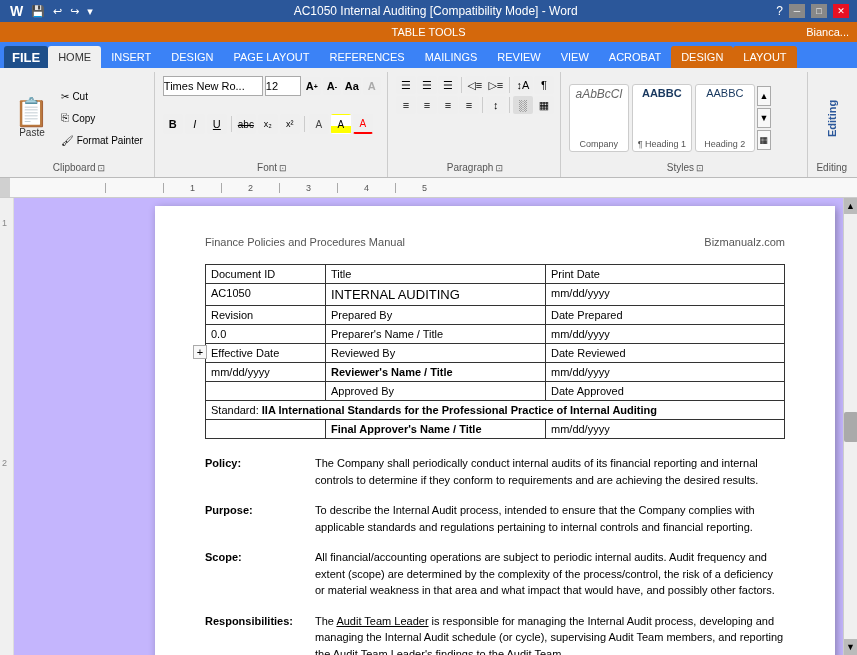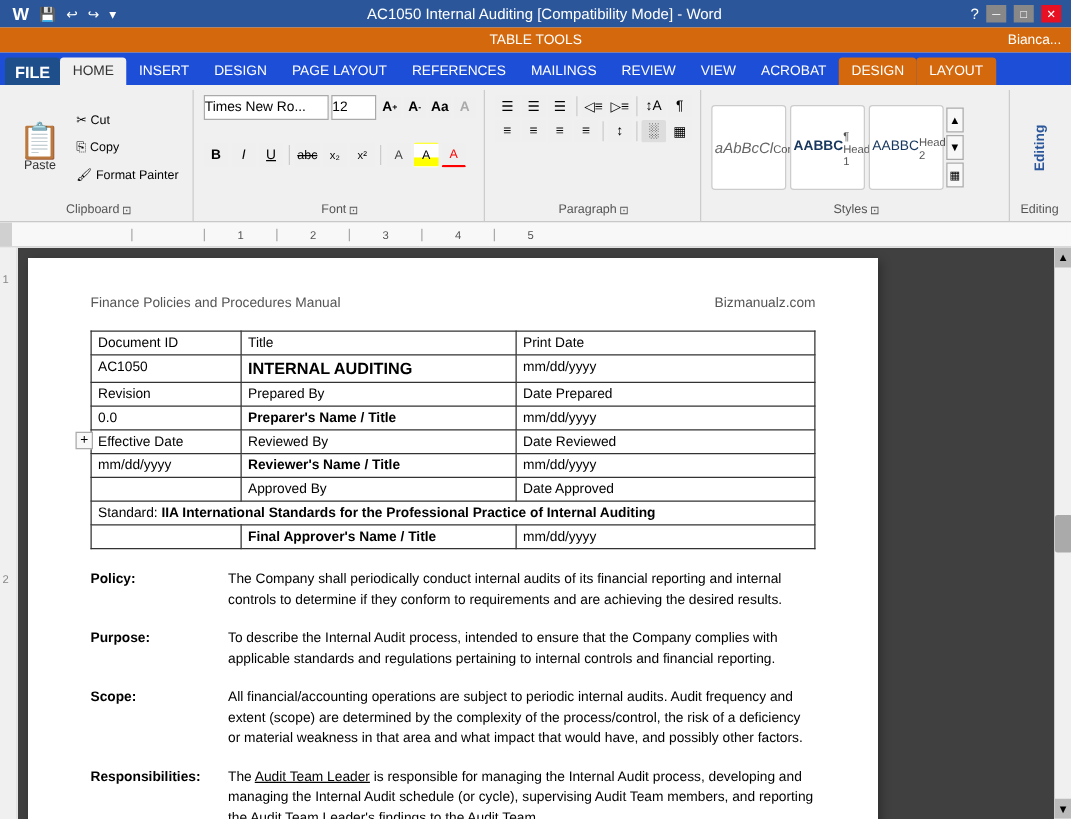--- a/index.html
+++ b/index.html
@@ -29,21 +29,21 @@
       height: 20px;
       display: flex;
       align-items: center;
       justify-content: flex-end;
       padding: 0 8px;
       font-size: 11px;
     }
 
     
     #ribbon-tabs {
-      background: #1d4ed8;
+      background: #3b82f6;
       height: 26px;
       display: flex;
       align-items: flex-end;
       padding: 0 4px;
     }
     .ribbon-tab {
       padding: 4px 10px;
       font-size: 11px;
       color: white;
       cursor: pointer;
@@ -198,23 +198,23 @@
     }
 
     
     .styles-area {
       display: flex;
       align-items: center;
       gap: 3px;
     }
     .style-item {
       display: flex;
-      flex-direction: row;
-      align-items: center;
-      justify-content: flex-start;
+      flex-direction: column;
+      align-items: center;
+      justify-content: space-between;
       width: 60px;
       height: 68px;
       border: 1px solid #ccc;
       border-radius: 3px;
       cursor: pointer;
       padding: 2px;
       background: white;
     }
     .style-preview { font-size: 13px; line-height: 1.2; }
     .style-label { font-size: 9px; color: #555; margin-top: 2px; }
@@ -268,25 +268,25 @@
     .page-marker {
       position: absolute;
       left: 2px;
       font-size: 9px;
       color: #888;
     }
 
     
     #doc-area {
       flex: 1;
-      background: #404040;
+      background: #c4b5fd;
       overflow: auto;
       padding: 8px;
       display: flex;
-      justify-content: flex-start;
+      justify-content: flex-end;
     }
 
     #document-page {
       background: white;
       width: 680px;
       min-height: 480px;
       padding: 30px 50px;
       position: relative;
       box-shadow: 2px 2px 8px rgba(0,0,0,0.3);
     }
@@ -574,31 +574,31 @@
         <div class="table-add-btn">+</div>
         <table class="doc-table">
           <tbody>
               <tr>
             <td style="width:120px;">Document ID</td>
             <td style="width:220px;">Title</td>
             <td>Print Date</td>
           </tr>
           <tr>
             <td>AC1050</td>
-            <td style="font-weight:bold; font-size:13px;">INTERNAL AUDITING</td>
+            <td style="font-weight:normal; font-size:13px;">INTERNAL AUDITING</td>
             <td>mm/dd/yyyy</td>
           </tr>
           <tr>
             <td>Revision</td>
             <td>Prepared By</td>
             <td>Date Prepared</td>
           </tr>
           <tr>
             <td>0.0</td>
-            <td style="font-weight:bold;">Preparer's Name / Title</td>
+            <td style="font-weight:normal;">Preparer's Name / Title</td>
             <td>mm/dd/yyyy</td>
           </tr>
           <tr>
             <td>Effective Date</td>
             <td>Reviewed By</td>
             <td>Date Reviewed</td>
           </tr>
           <tr>
             <td>mm/dd/yyyy</td>
             <td style="font-weight:bold;">Reviewer's Name / Title</td>

